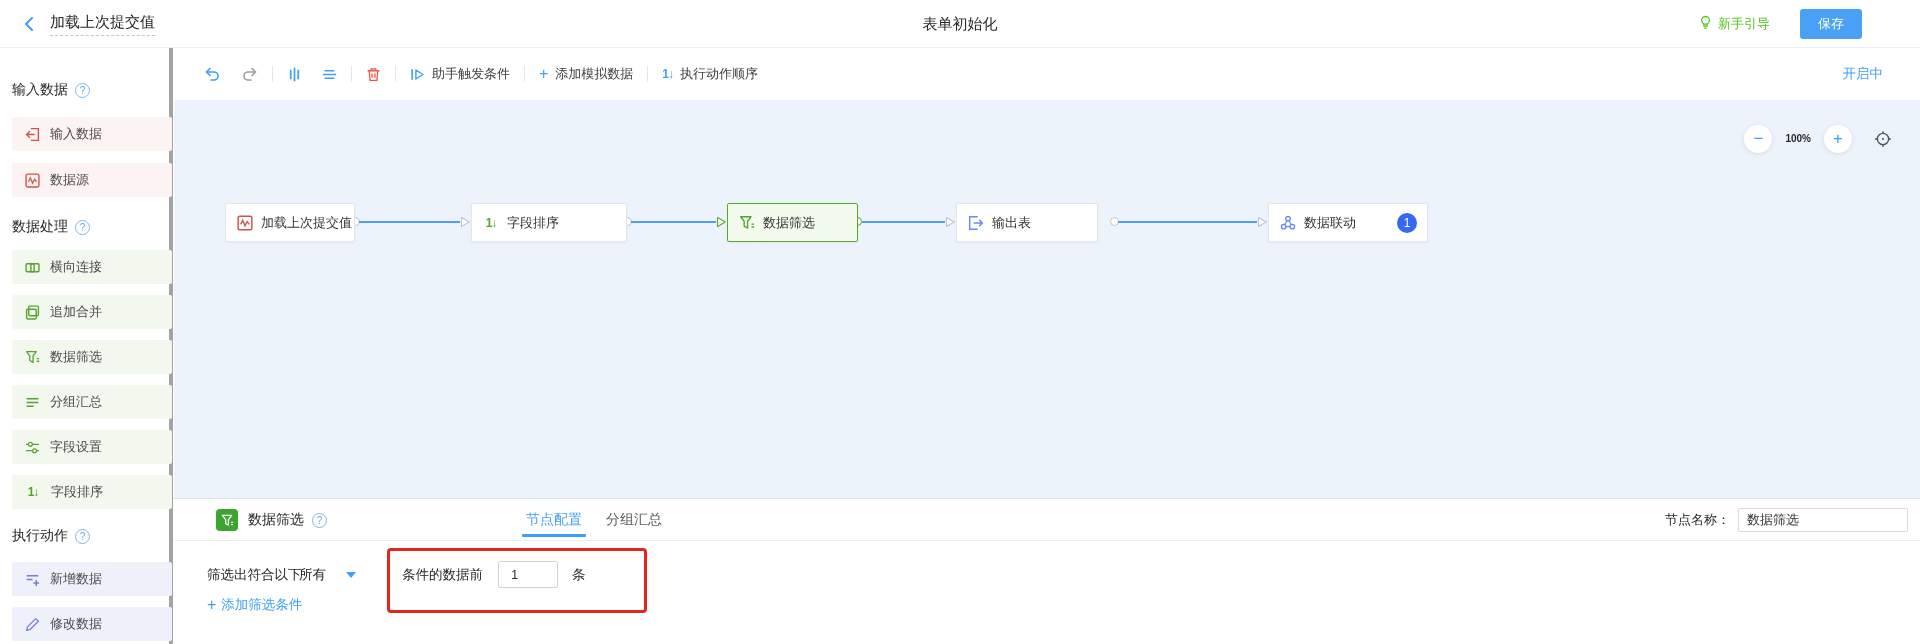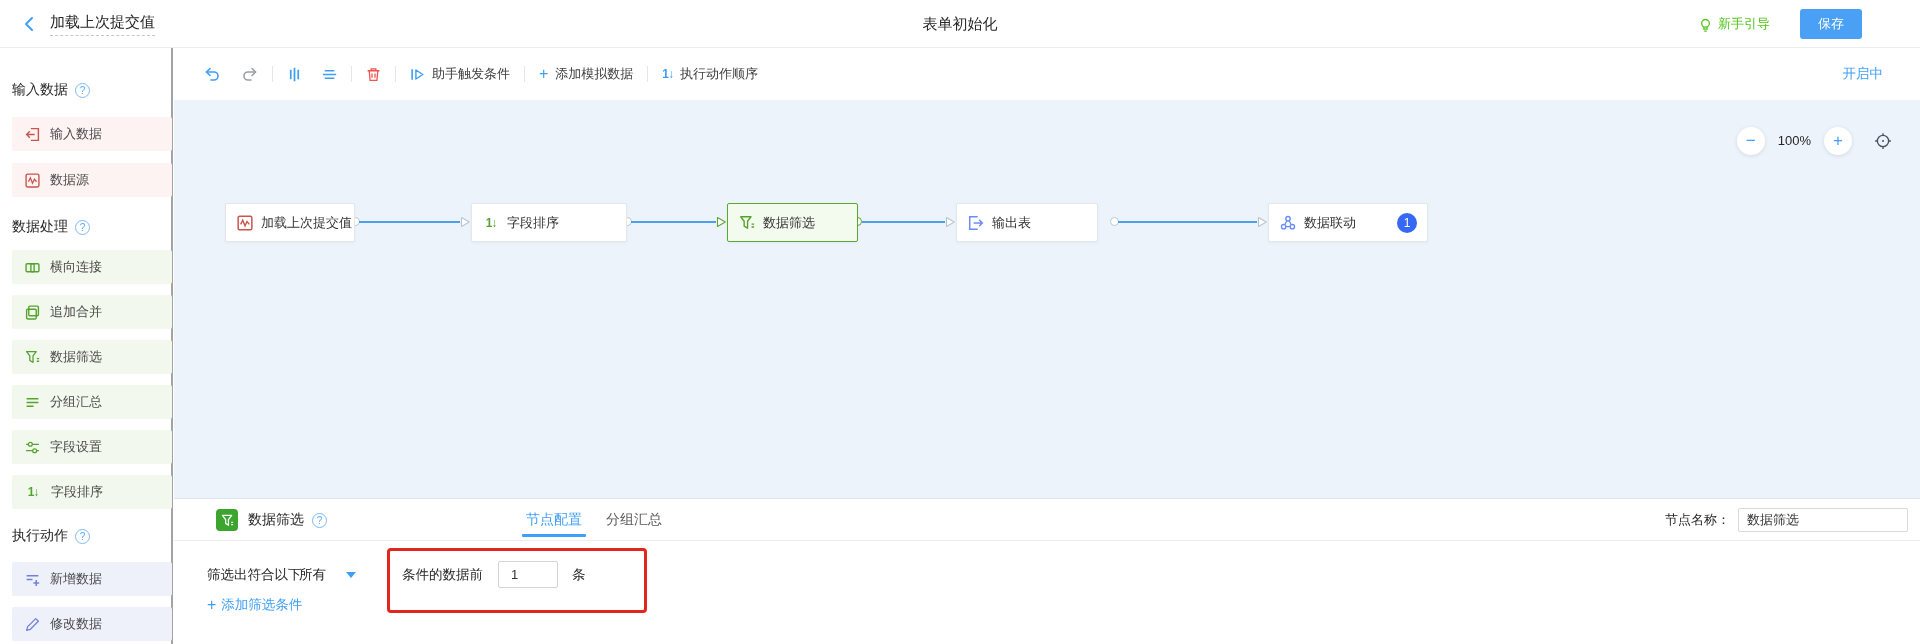--- a/index.html
+++ b/index.html
@@ -12,27 +12,27 @@
 
   
   .header { position:absolute; top:0; left:0; right:0; height:48px; background:#fff;
             border-bottom:1px solid #ebedf0; z-index:20; }
   .header-left { position:absolute; left:22px; top:0; height:48px; display:flex; align-items:center; gap:12px; }
   .back-icon { color:#3f9ef6; cursor:pointer; }
   .back-label { font-size:15px; color:#262626; padding-bottom:3px; border-bottom:1px dashed #c6c6c6; cursor:pointer; }
   .header-title { position:absolute; left:0; right:0; top:0; height:48px; line-height:48px;
                   text-align:center; font-size:15px; color:#262626; pointer-events:none; }
   .header-right { position:absolute; right:58px; top:0; height:48px; display:flex; align-items:center; gap:30px; }
-  .guide-btn { display:flex; align-items:flex-end; gap:5px; color:#52c41a; font-size:13px; cursor:pointer; }
+  .guide-btn { display:flex; align-items:flex-start; gap:5px; color:#52c41a; font-size:13px; cursor:pointer; }
   .save-btn { width:62px; height:30px; background:#4aa0f5; border:none; border-radius:3px;
               color:#fff; font-size:13px; cursor:pointer; font-family:inherit; }
 
   
   .sidebar { position:absolute; top:48px; left:0; width:173px; bottom:0; background:#fff;
-             border-right:2px solid #a3a3a3; z-index:10; }
+             border-right:4px solid #a3a3a3; z-index:10; }
   .side-sec-title { position:absolute; left:12px; display:flex; align-items:center; gap:7px;
                     font-size:14px; color:#262626; }
   .qmark { width:15px; height:15px; border:1px solid #7db9f5; border-radius:50%; color:#5ea8f2;
            font-size:10px; line-height:13px; text-align:center; display:inline-block; cursor:pointer; }
   .side-item { position:absolute; left:12px; width:160px; height:34px; border-radius:2px;
                display:flex; align-items:center; gap:10px; padding-left:13px; font-size:13px;
                color:#4a4a4a; cursor:pointer; }
   .t-red    { background:#fdf3f2; }
   .t-green  { background:#f2f8ed; }
   .t-purple { background:#eef0fa; }
@@ -58,21 +58,21 @@
   .mgap { margin-right:20px; }
   .status-link { position:absolute; right:37px; top:0; height:52px; line-height:52px;
                  color:#3f9ef6; font-size:13.5px; cursor:pointer; }
 
   
   .canvas { position:absolute; top:52px; left:0; right:0; height:398px; background:#edf3fa; }
   .zoomctl { position:absolute; top:17px; right:28px; display:flex; align-items:center; }
   .zoom-circle { width:28px; height:28px; border-radius:50%; background:#fff; color:#3f9ef6;
                  box-shadow:0 1px 4px rgba(31,56,88,.13); border:none; font-size:17px; line-height:26px;
                  text-align:center; cursor:pointer; font-family:inherit; }
-  .zoom-level { margin:16px 13px; color:#262626; font-size:13px; }
+  .zoom-level { margin:16px 13px; color:#262626; font-size:10px;font-weight:bold; }
   .locate-btn { margin-left:22px; color:#4a5360; cursor:pointer; background:none; border:none; padding:0; }
 
   .node { position:absolute; top:103px; height:39px; background:#fff; border:1px solid #e3e6ea;
           border-radius:2px; display:flex; align-items:center; gap:8px; padding-left:11px;
           font-size:13px; color:#333; box-shadow:0 1px 3px rgba(40,60,90,.05); cursor:pointer; }
   .node.selected { border:1.5px solid #5ba831; background:#f3faee; }
   .badge { position:absolute; right:10px; top:50%; transform:translateY(-50%);
            width:20px; height:20px; border-radius:50%; background:#3668f4; color:#fff;
            font-size:12px; line-height:20px; text-align:center; }
   .edge-line { position:absolute; top:121px; height:2px; background:#4f9ff0; }

